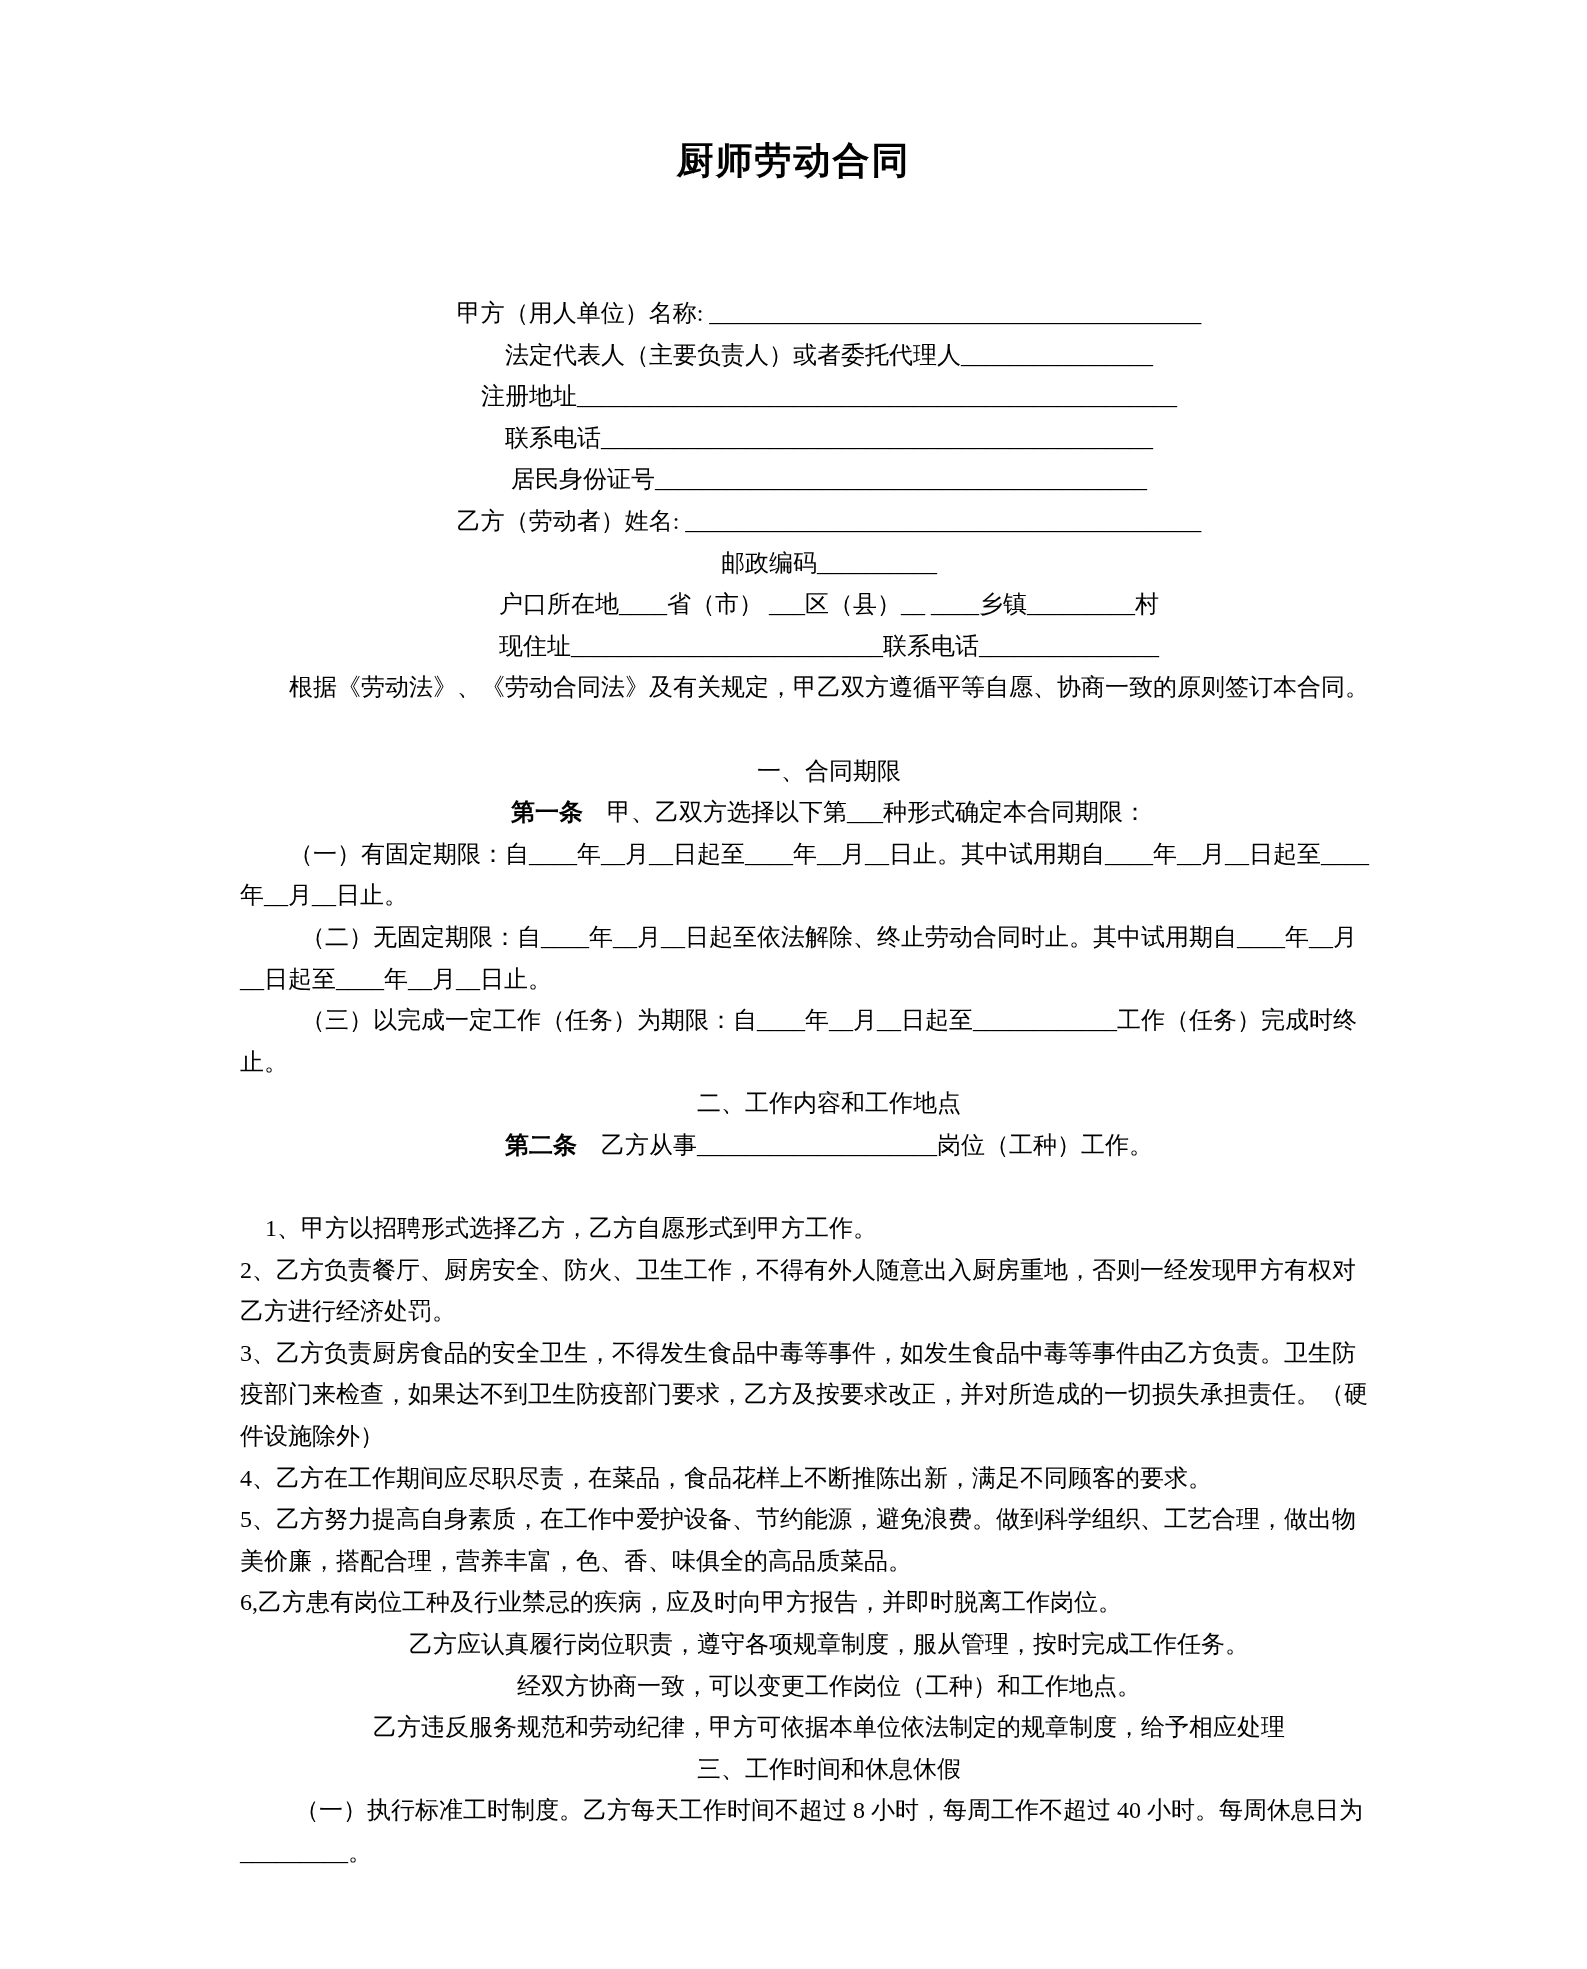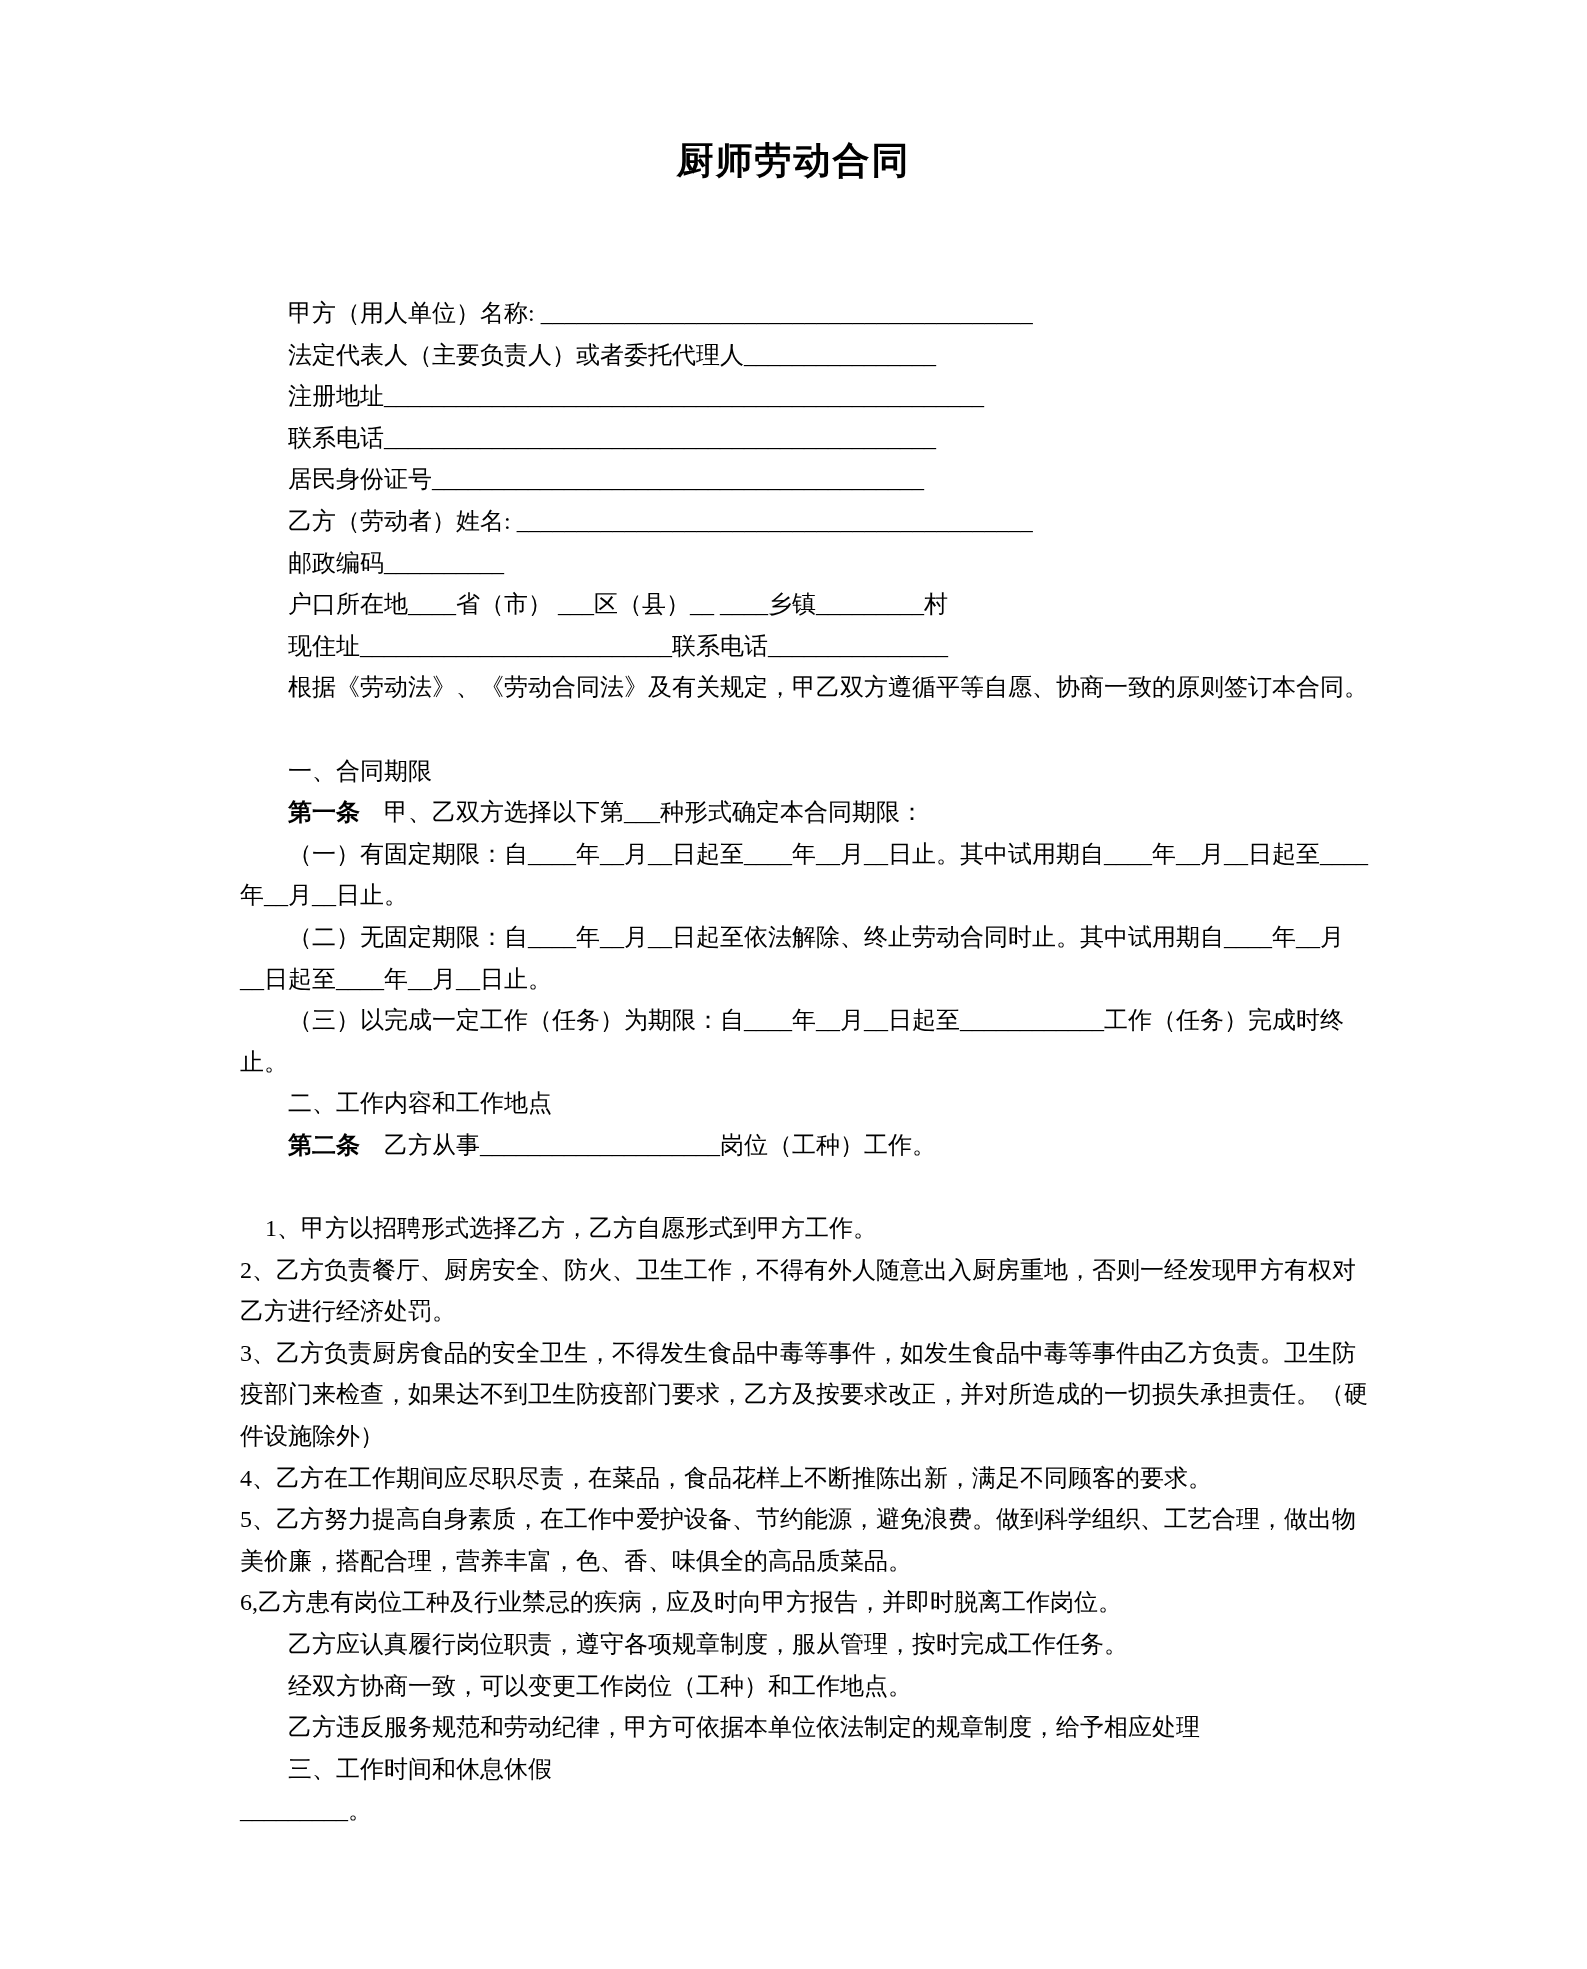--- a/index.html
+++ b/index.html
@@ -27,21 +27,21 @@
     left:240px;
     width:1130px;
     font-size:24px;
     line-height:41.6px;
   }
   .line {
     white-space:pre;
     min-height:41.6px;
   }
   .ind-1 { padding-left:25px; }
-  .ind-2 { padding-left:48px; }
+  .ind-2 { padding-left:48px;text-align:center; }
   .seg.bold { font-weight:bold; }
 </style>
 </head>
 <body>
 
 <div class="page">
   <h1 class="doc-title">厨师劳动合同</h1>
   <div class="doc-body">
       <div class="line ind-2"><span class="seg">甲方（用人单位）名称: _________________________________________</span></div>
       <div class="line ind-2"><span class="seg">法定代表人（主要负责人）或者委托代理人________________</span></div>
@@ -72,15 +72,16 @@
       <div class="line ind-0"><span class="seg">疫部门来检查，如果达不到卫生防疫部门要求，乙方及按要求改正，并对所造成的一切损失承担责任。（硬</span></div>
       <div class="line ind-0"><span class="seg">件设施除外）</span></div>
       <div class="line ind-0"><span class="seg">4、乙方在工作期间应尽职尽责，在菜品，食品花样上不断推陈出新，满足不同顾客的要求。</span></div>
       <div class="line ind-0"><span class="seg">5、乙方努力提高自身素质，在工作中爱护设备、节约能源，避免浪费。做到科学组织、工艺合理，做出物</span></div>
       <div class="line ind-0"><span class="seg">美价廉，搭配合理，营养丰富，色、香、味俱全的高品质菜品。</span></div>
       <div class="line ind-0"><span class="seg">6,乙方患有岗位工种及行业禁忌的疾病，应及时向甲方报告，并即时脱离工作岗位。</span></div>
       <div class="line ind-2"><span class="seg">乙方应认真履行岗位职责，遵守各项规章制度，服从管理，按时完成工作任务。</span></div>
       <div class="line ind-2"><span class="seg">经双方协商一致，可以变更工作岗位（工种）和工作地点。</span></div>
       <div class="line ind-2"><span class="seg">乙方违反服务规范和劳动纪律，甲方可依据本单位依法制定的规章制度，给予相应处理</span></div>
       <div class="line ind-2"><span class="seg">三、工作时间和休息休假</span></div>
+      <div class="line ind-2"><span class="seg">（一）执行标准工时制度。乙方每天工作时间不超过 8 小时，每周工作不超过 40 小时。每周休息日为</span></div>
       <div class="line ind-0"><span class="seg">_________。</span></div>
     </div>
 </div>
 
 </body></html>

